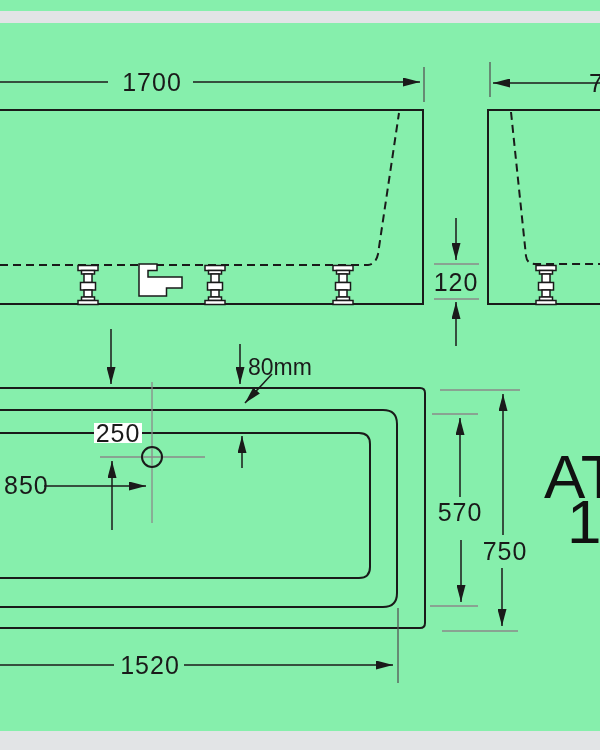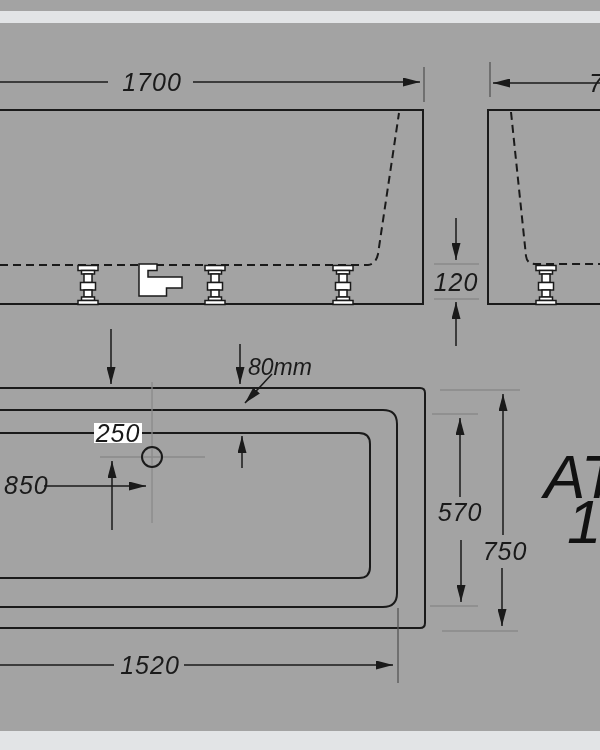--- a/index.html
+++ b/index.html
@@ -1,17 +1,17 @@
 <!DOCTYPE html>
 <html><head>
 <meta charset="utf-8">
 <style>
   html,body{margin:0;padding:0;background:#ffffff;}
-  .canvas{position:relative;width:600px;height:750px;background:#a3a3a3;overflow:hidden;
-          font-family:"Liberation Sans", sans-serif;font-style:italic;}
+  .canvas{position:relative;width:600px;height:750px;background:#86efac;overflow:hidden;
+          font-family:"Liberation Sans", sans-serif;}
   svg{display:block;}
   .dimtext{font-family:"Liberation Sans", sans-serif;font-size:25px;fill:#1a1a1a;letter-spacing:1px;}
   .smalltext{font-family:"Liberation Sans", sans-serif;font-size:23px;fill:#1a1a1a;}
   .bigtext{font-family:"Liberation Sans", sans-serif;font-size:62px;fill:#111111;}
   .outline{fill:none;stroke:#1a1a1a;stroke-width:2;}
   .dashedline{fill:none;stroke:#1a1a1a;stroke-width:2;stroke-dasharray:8 5;}
   .dimline{fill:none;stroke:#1a1a1a;stroke-width:1.5;}
   .extline{fill:none;stroke:#8a8a8a;stroke-width:1.3;}
   .tick{fill:none;stroke:#555555;stroke-width:1.3;}
   .part{fill:#ffffff;stroke:#1a1a1a;stroke-width:1.5;}

